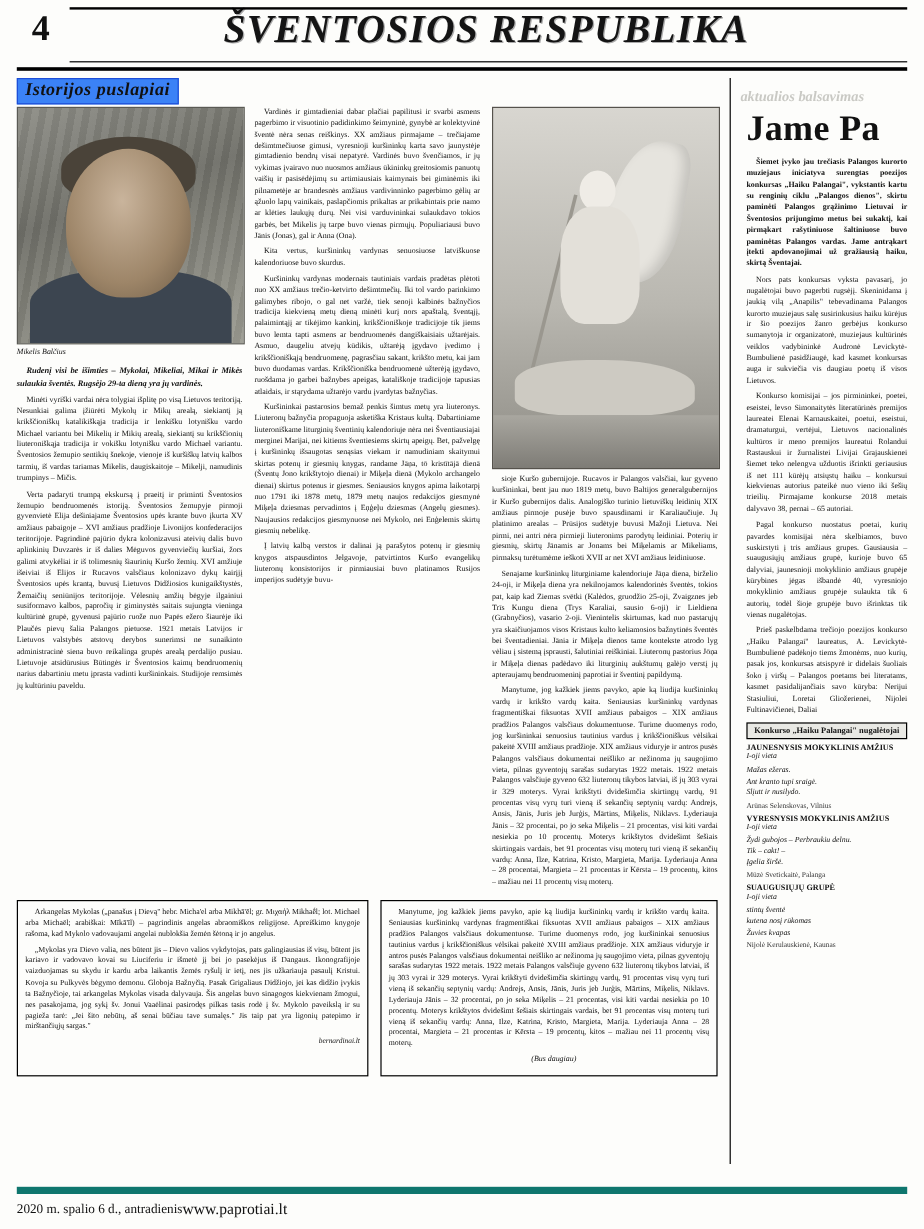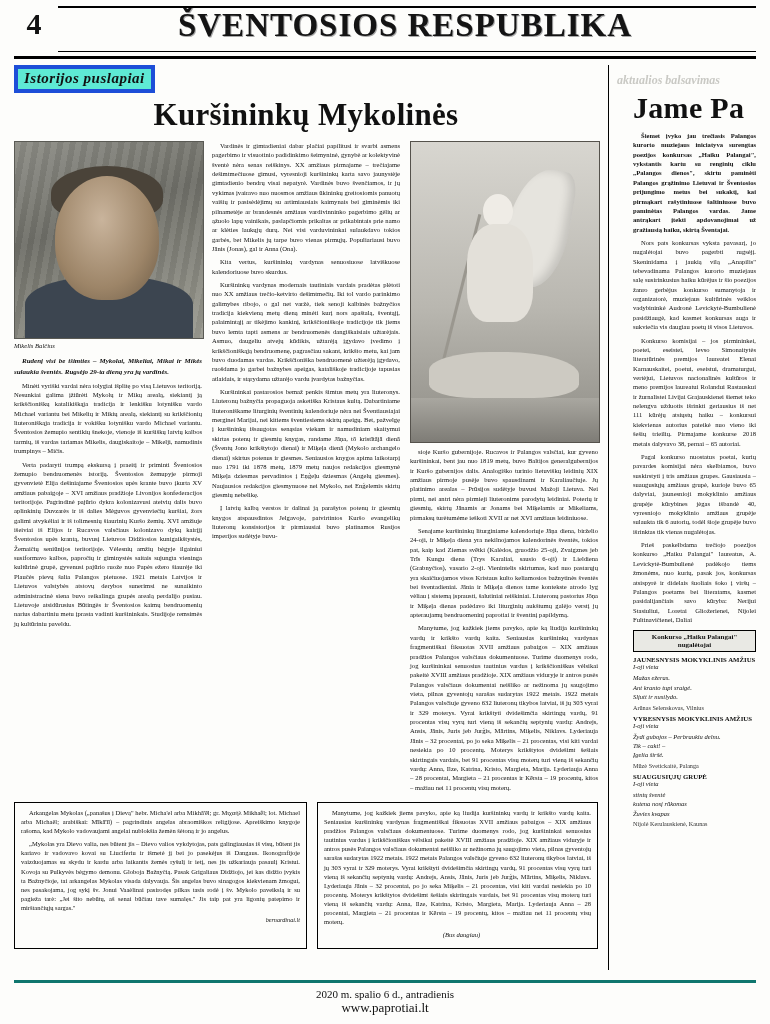--- a/index.html
+++ b/index.html
@@ -37,20 +37,21 @@
     font-weight: bold;
     width: 40px;
     text-align: center;
     padding-bottom: 8px;
   }
   .masthead-title {
     flex: 1;
     text-align: center;
     font-family: "Liberation Serif", serif;
     font-weight: bold;
+    font-style: italic;
     font-size: 33px;
     letter-spacing: 1px;
     color: #141414;
     text-shadow: 1px 1px 0 #aaa;
     padding-bottom: 6px;
   }
   .masthead-rule-top {
     position: absolute;
     left: 44px;
     right: 0;
@@ -72,34 +73,34 @@
     margin-top: 6px;
     height: 905px;
   }
   .left-zone {
     width: 584px;
     position: relative;
   }
   .right-zone {
     width: 158px;
     border-left: 1px solid #000;
-    padding-left: 24px;
+    padding-left: 13px;
     position: relative;
   }
 
   
   .kicker {
     display: inline-block;
     font-family: "Liberation Serif", serif;
     font-weight: bold;
     font-style: italic;
     font-size: 15px;
     padding: 1px 6px 2px 6px;
-    border: 4px solid #1d4ed8;
-    background: #5eead4;
+    border: 1px solid #1d4ed8;
+    background: #3b82f6;
     margin-bottom: 2px;
     letter-spacing: 0.5px;
   }
   .headline {
     font-family: "Liberation Serif", serif;
     font-weight: bold;
     font-size: 31px;
     text-align: center;
     margin: 2px 0 8px 0;
     letter-spacing: 0.3px;
@@ -310,48 +311,46 @@
     color: #333;
     margin-bottom: 4px;
   }
 
   
   .footer {
     position: absolute;
     left: 14px;
     right: 14px;
     bottom: 8px;
-    border-top: 3px solid #0f766e;
+    border-top: 6px solid #0f766e;
     padding-top: 5px;
     display: flex;
-    justify-content: flex-end;
+    justify-content: flex-start;
     align-items: center;
     font-size: 11px;
-    flex-direction: column;
   }
   .footer .date { font-size: 11px; }
   .footer .url { font-size: 13px; }
 </style>
 </head>
 <body>
 
 <div class="page">
 
   <div class="masthead">
     <div class="masthead-rule-top"></div>
     <div class="page-number">4</div>
     <div class="masthead-title">ŠVENTOSIOS RESPUBLIKA</div>
     <div class="masthead-rule-bottom"></div>
   </div>
 
   <div class="content">
 
     <div class="left-zone">
       <div class="kicker">Istorijos puslapiai</div>
-      <div class="headline">Kuršininkų Mykolinės</div>
 
       <div class="cols">
 
         <div class="col">
           <div class="photo">
             <div class="bg"></div>
             <div class="body"></div>
             <div class="hair"></div>
             <div class="face"></div>
           </div>

